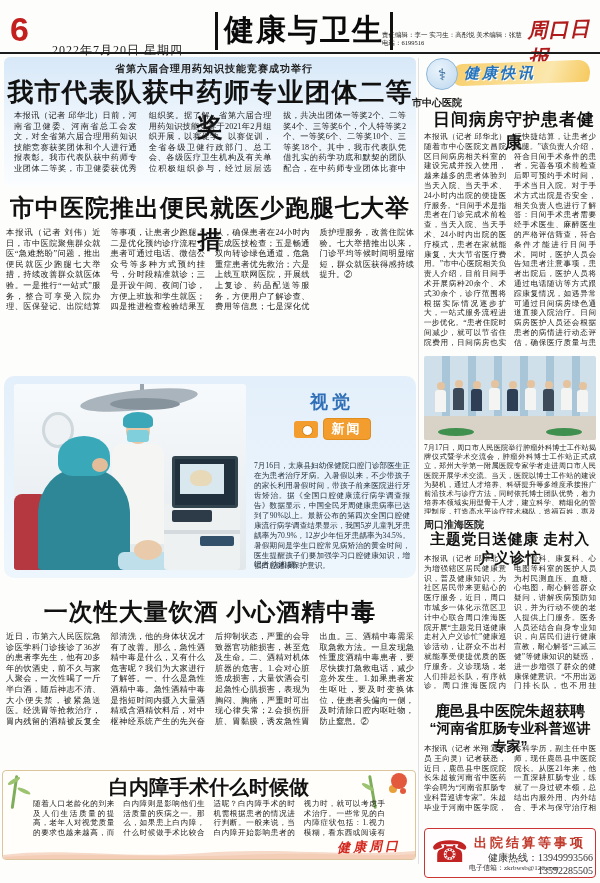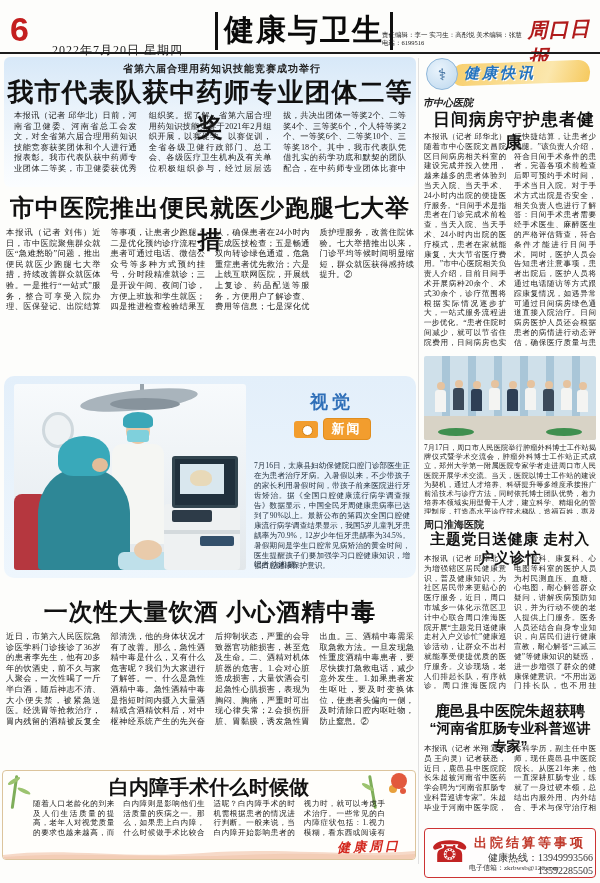--- a/index.html
+++ b/index.html
@@ -21,21 +21,21 @@
 
   
   .kicker{font-size:10px;font-weight:bold;color:#222;text-align:center;letter-spacing:1px;}
   .headline{font-family:"Liberation Sans",sans-serif;font-weight:bold;color:#111;text-align:center;}
   .bodytext{font-size:8.2px;line-height:10.6px;text-align:justify;color:#222;overflow:hidden;
             column-fill:balance;}
 
   
   .a1-panel{left:4px;top:57px;width:412px;height:130px;border-radius:6px;
             background:linear-gradient(180deg,#d7e8f8 0%,#eaf3fb 40%,#fbfdff 100%);}
-  .a1-kicker{left:12px;top:5px;width:412px;}
+  .a1-kicker{left:4px;top:5px;width:412px;}
   .a1-head{left:0;top:18px;width:412px;font-size:26px;letter-spacing:1px;}
   .a1-body{left:10px;top:54px;width:392px;height:70px;column-count:3;column-gap:12px;}
 
   
   .a2-head{left:4px;top:192px;width:412px;font-size:24px;letter-spacing:1px;}
   .a2-body{left:6px;top:228px;width:408px;height:144px;column-count:4;column-gap:10px;}
 
   
   .vn-panel{left:4px;top:376px;width:412px;height:202px;border-radius:10px;
             background:linear-gradient(180deg,#e3effa,#eef6fd);}
@@ -98,21 +98,21 @@
   
   .badge-wrap{left:424px;top:58px;width:172px;height:34px;}
   .badge-swoosh{position:absolute;left:28px;top:4px;width:138px;height:22px;border-radius:12px 20px 4px 18px;
                 background:linear-gradient(100deg,#f8cf6d,#fbe7ad 70%,#f6c95e);transform:skewX(-12deg) rotate(-2deg);}
   .badge-icon{position:absolute;left:2px;top:0px;width:30px;height:30px;border-radius:50%;
               background:radial-gradient(circle at 40% 35%,#eaf4fc,#bcd7ee);border:1.5px solid #8fb7da;
               display:flex;align-items:center;justify-content:center;font-size:16px;color:#2a5f95;}
   .badge-text{position:absolute;left:40px;top:6px;font:bold italic 15px "Liberation Sans",sans-serif;
               color:#2574c0;letter-spacing:3px;text-shadow:1px 1px 0 #fff;}
   .r-kicker{font-size:10px;font-weight:bold;color:#222;text-align:left;}
-  .h1-kicker{left:423px;top:96px;width:172px;font-style:italic;}
+  .h1-kicker{left:412px;top:96px;width:172px;}
   .h1-head{left:428px;top:108px;width:172px;font-size:17px;letter-spacing:1px;}
   .h1-body{left:424px;top:132px;width:172px;height:220px;column-count:2;column-gap:8px;
            font-size:7.6px;line-height:9.8px;}
   .r-photo{left:424px;top:356px;width:172px;height:84px;overflow:hidden;border-radius:2px;
            background:repeating-linear-gradient(90deg,#cfe0ea 0 18px,#a9c6d8 18px 26px);}
   .r-floor{position:absolute;left:0;bottom:0;width:172px;height:24px;background:#d8d3c6;}
   .mat{position:absolute;width:36px;height:8px;background:#3f8f4f;border-radius:50%;bottom:4px;}
   .person{position:absolute;width:13px;height:30px;}
   .person .hd{position:absolute;left:3px;top:0;width:8px;height:8px;border-radius:50%;background:#e6c39f;}
   .person .bd{position:absolute;left:1px;top:8px;width:11px;height:22px;border-radius:3px 3px 0 0;background:#f4f4f2;}

